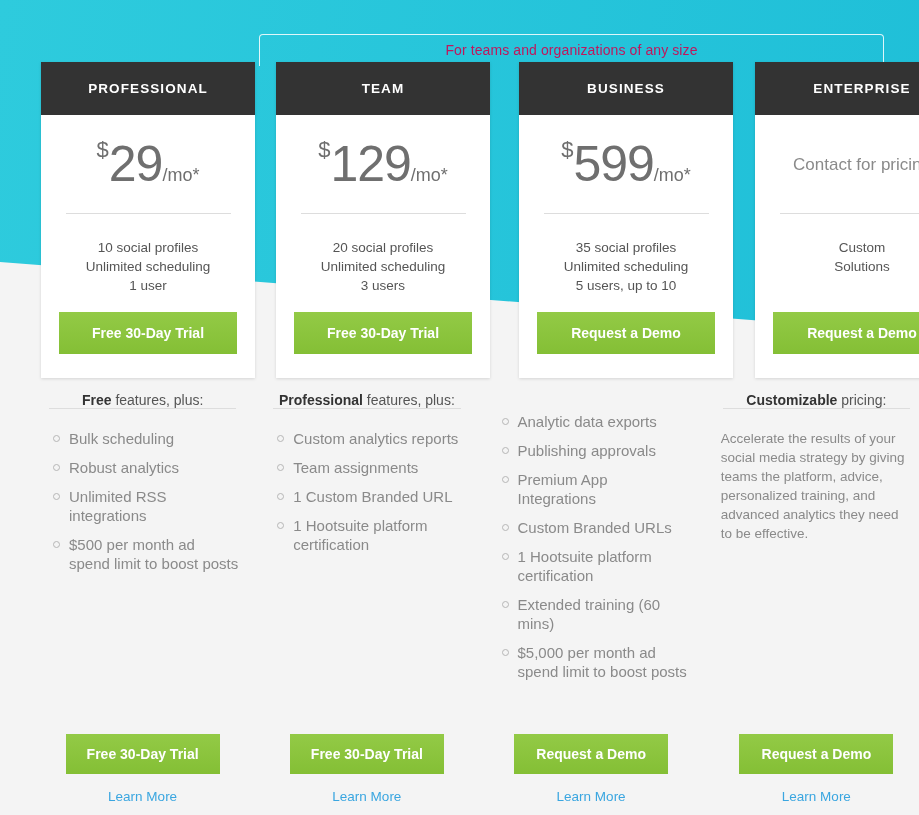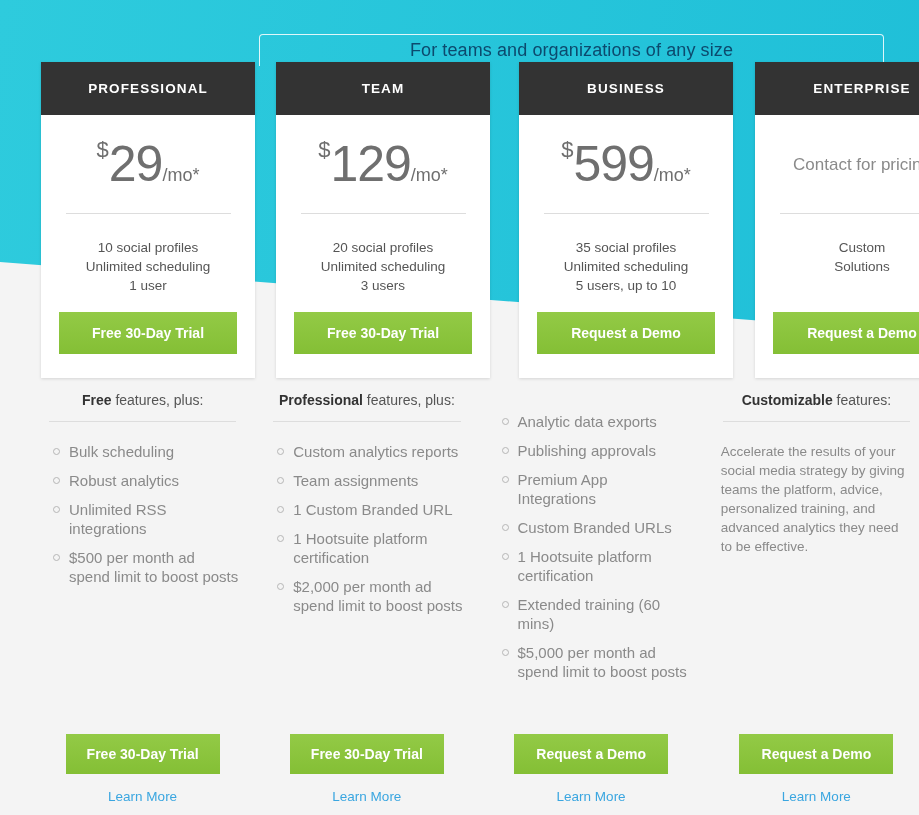--- a/index.html
+++ b/index.html
@@ -38,22 +38,22 @@
   
   #group-banner {
     position: absolute;
     left: 259px;
     top: 34px;
     width: 625px;
     height: 32px;
     border: 1px solid rgba(255,255,255,0.85);
     border-bottom: none;
     border-radius: 4px 4px 0 0;
-    color: #0c4a6e;
-    font-size: 18px;
+    color: #be185d;
+    font-size: 14px;
     line-height: 30px;
     text-align: center;
     letter-spacing: .1px;
   }
 
   
   #cards {
     position: absolute;
     left: 0;
     top: 62px;
@@ -182,21 +182,20 @@
   .feat-slot { width: 214px; margin-right: 1px; }
   .feat-slot:nth-child(1) { margin-left: 41px; }
   .feat-slot:nth-child(2) { margin-left: 20px; }
   .feat-slot:nth-child(3) { margin-left: 20px; }
   .feat-slot:nth-child(4) { margin-left: 21px; }
 
   .feat-head {
     color: #555555;
     font-size: 14px;
     text-align: center;
-    padding-bottom: 13px;
     border-bottom: 1px solid #dddddd;
     margin: 0 8px;
   }
   .feat-head b { color: #333333; font-weight: bold; }
 
   .feat-list {
     list-style: none;
     padding: 20px 6px 0 10px;
   }
   .feat-list li {
@@ -357,36 +356,35 @@
           <li>$500 per month ad spend limit to boost posts</li>
         </ul>
       </div>
       <div class="feat-slot">
     <div class="feat-head"><b>Professional</b><span> features, plus:</span></div>
     <ul class="feat-list">
           <li>Custom analytics reports</li>
           <li>Team assignments</li>
           <li>1 Custom Branded URL</li>
           <li>1 Hootsuite platform certification</li>
-          <li>$2,000 per month ad spend limit to boost posts</li>
         </ul>
       </div>
       <div class="feat-slot">
     <ul class="feat-list">
           <li>Analytic data exports</li>
           <li>Publishing approvals</li>
           <li>Premium App Integrations</li>
           <li>Custom Branded URLs</li>
           <li>1 Hootsuite platform certification</li>
           <li>Extended training (60 mins)</li>
           <li>$5,000 per month ad spend limit to boost posts</li>
         </ul>
       </div>
       <div class="feat-slot">
-    <div class="feat-head"><b>Customizable</b><span> features:</span></div>
+    <div class="feat-head"><b>Customizable</b><span> pricing:</span></div>
     <p class="feat-para">Accelerate the results of your social media strategy by giving teams the platform, advice, personalized training, and advanced analytics they need to be effective.</p>
       </div>
     </div>
 
   <div id="bottom-cta">
       <div class="cta-slot">
     <button class="btn-green">Free 30-Day Trial</button>
     <a class="learn-more">Learn More</a></div>
       <div class="cta-slot">
     <button class="btn-green">Free 30-Day Trial</button>

